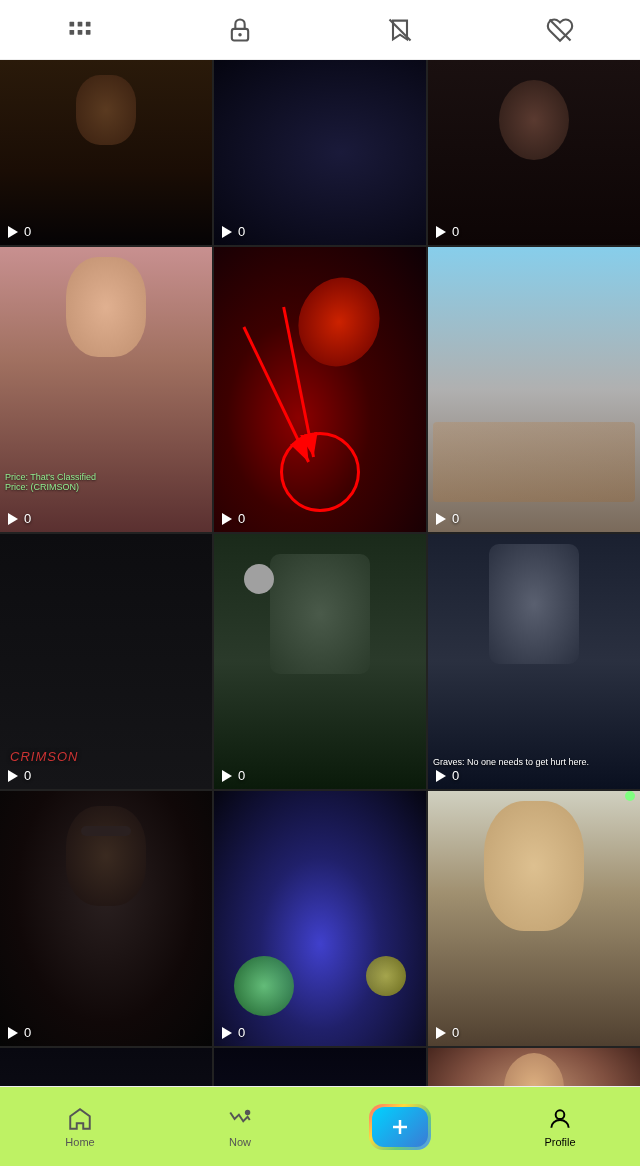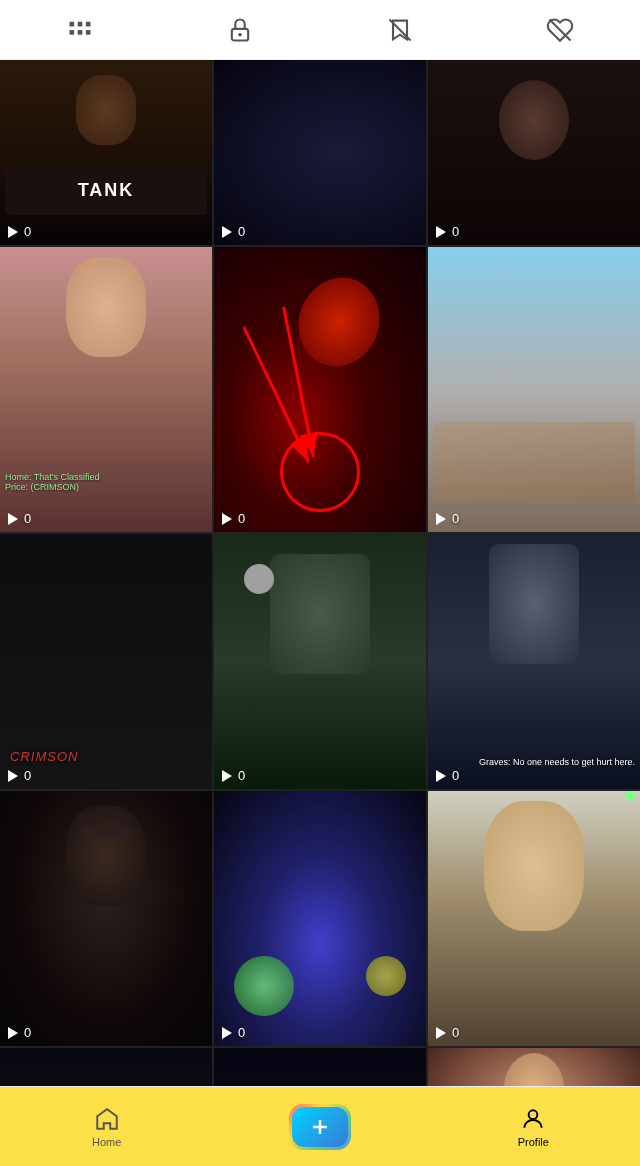--- a/index.html
+++ b/index.html
@@ -79,21 +79,21 @@
       height: 14px;
     }
 
     
     .bottom-nav {
       position: absolute;
       bottom: 0;
       left: 0;
       right: 0;
       height: 80px;
-      background: #fde047;
+      background: #bef264;
       display: flex;
       align-items: center;
       justify-content: space-around;
       border-top: 1px solid #eee;
       z-index: 10;
     }
 
     .nav-item {
       display: flex;
       flex-direction: column;
@@ -202,23 +202,20 @@
     </svg>
   </div>
 </nav>
 
 <div class="video-grid">
 
   <div class="video-cell" style="height:185px;">
     <div class="cell-face-dark" style="position:absolute;inset:0;background:linear-gradient(180deg,#2a1a0a 0%,#1a0d05 60%,#050305 100%);">
 
       <div style="position:absolute;top:15px;left:50%;transform:translateX(-50%);width:60px;height:70px;background:radial-gradient(#5a3a20,#3a2010);border-radius:40%;"></div>
-      <div style="position:absolute;bottom:30px;left:5px;right:5px;height:50px;background:#1a1010;border-radius:4px;display:flex;align-items:center;justify-content:center;">
-        <span style="color:#fff;font-size:18px;font-weight:900;letter-spacing:2px;">TANK</span>
-      </div>
     </div>
     <div class="play-count">
       <svg class="play-icon" viewBox="0 0 14 14" fill="white">
           <polygon points="2,1 12,7 2,13"></polygon>
         </svg>
       <span>0</span>
     </div>
   </div>
 
   <div class="video-cell" style="height:185px;">
@@ -242,21 +239,21 @@
           <polygon points="2,1 12,7 2,13"></polygon>
         </svg>
       <span>0</span>
     </div>
   </div>
 
   <div class="video-cell" style="height:285px;">
     <div style="position:absolute;inset:0;background:linear-gradient(180deg,#c89090 0%,#a07060 40%,#5a3030 100%);">
       <div style="position:absolute;top:10px;left:50%;transform:translateX(-50%);width:80px;height:100px;background:radial-gradient(#e0b090,#c09070);border-radius:40%;"></div>
       <div style="position:absolute;bottom:40px;left:5px;right:5px;font-size:9px;color:#fff;text-shadow:0 1px 2px rgba(0,0,0,0.7);">
-        <div style="color:#90ee90;font-size:9px;">Home: That's Classified</div>
+        <div style="color:#90ee90;font-size:9px;">Price: That's Classified</div>
         <div style="color:#90ee90;font-size:9px;">Price: (CRIMSON)</div>
       </div>
     </div>
     <div class="play-count">
       <svg class="play-icon" viewBox="0 0 14 14" fill="white">
           <polygon points="2,1 12,7 2,13"></polygon>
         </svg>
       <span>0</span>
     </div>
   </div>
@@ -316,21 +313,21 @@
       <div style="position:absolute;top:30px;left:30px;width:30px;height:30px;background:#a0a0a0;border-radius:50%;"></div>
     </div>
     <div class="play-count">
       <svg class="play-icon" viewBox="0 0 14 14" fill="white">
           <polygon points="2,1 12,7 2,13"></polygon>
         </svg>
       <span>0</span>
     </div>
   </div>
 
-  <div class="video-cell" style="height:255px;text-align:right;">
+  <div class="video-cell" style="height:255px;">
     <div style="position:absolute;inset:0;background:linear-gradient(180deg,#1a2030 0%,#2a3040 50%,#0a1020 100%);">
       <div style="position:absolute;top:10px;left:50%;transform:translateX(-50%);width:90px;height:120px;background:radial-gradient(#5a6070,#2a3040);border-radius:10px;"></div>
     </div>
     <div style="position:absolute;bottom:22px;left:5px;right:5px;color:#fff;font-size:9px;text-shadow:0 1px 2px rgba(0,0,0,0.9);">
       Graves: No one needs to get hurt here.
     </div>
     <div class="play-count">
       <svg class="play-icon" viewBox="0 0 14 14" fill="white">
           <polygon points="2,1 12,7 2,13"></polygon>
         </svg>
@@ -397,20 +394,27 @@
 </div>
 
 <nav class="bottom-nav">
   <div class="nav-item">
     <svg viewBox="0 0 24 24" stroke="#555" fill="none">
       <path d="M3 9.5L12 3l9 6.5V21H15v-5h-6v5H3V9.5z" stroke-width="1.8"></path>
     </svg>
     <span class="nav-label">Home</span>
   </div>
 
+  <div class="nav-item">
+    <svg viewBox="0 0 24 24" stroke="#555" fill="none">
+      <polyline points="3,6 7,12 11,8 15,14 19,10 21,13" stroke-width="1.8"></polyline>
+      <circle cx="19" cy="6" r="2.5" fill="#555" stroke="none"></circle>
+    </svg>
+    <span class="nav-label">Now</span>
+  </div>
 
   <div class="nav-item">
     <div class="plus-btn">
       <svg viewBox="0 0 24 24" stroke="#fff" fill="none" width="24" height="24">
         <line x1="12" y1="5" x2="12" y2="19" stroke-width="2.5"></line>
         <line x1="5" y1="12" x2="19" y2="12" stroke-width="2.5"></line>
       </svg>
     </div>
   </div>
 

